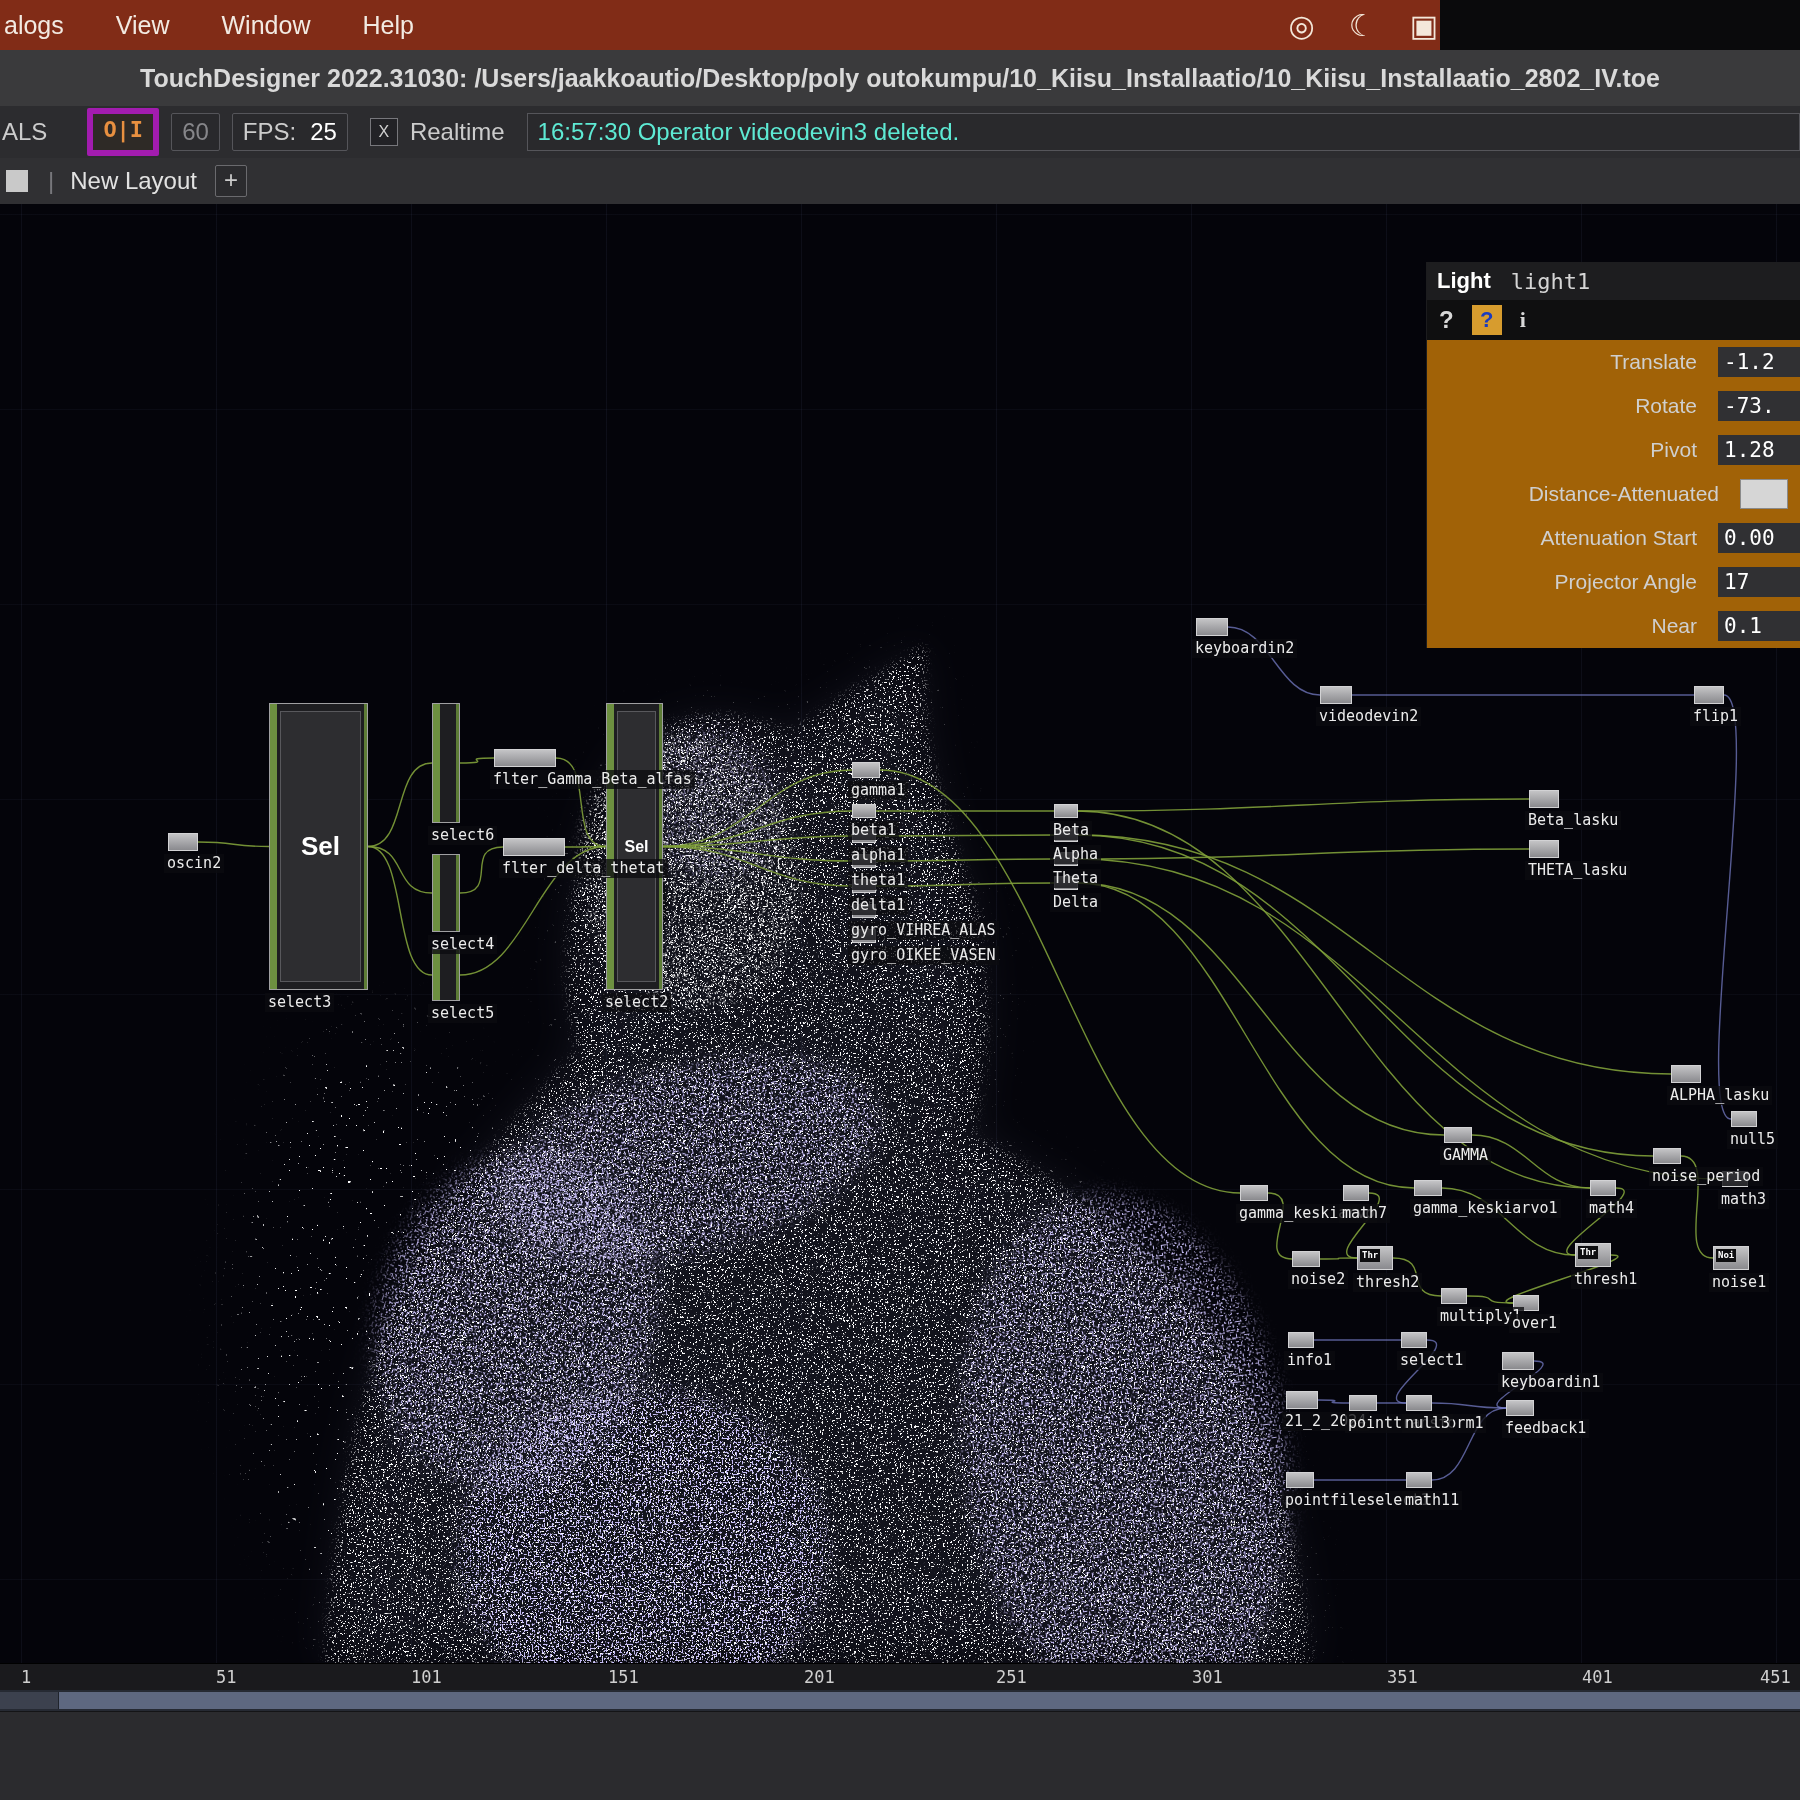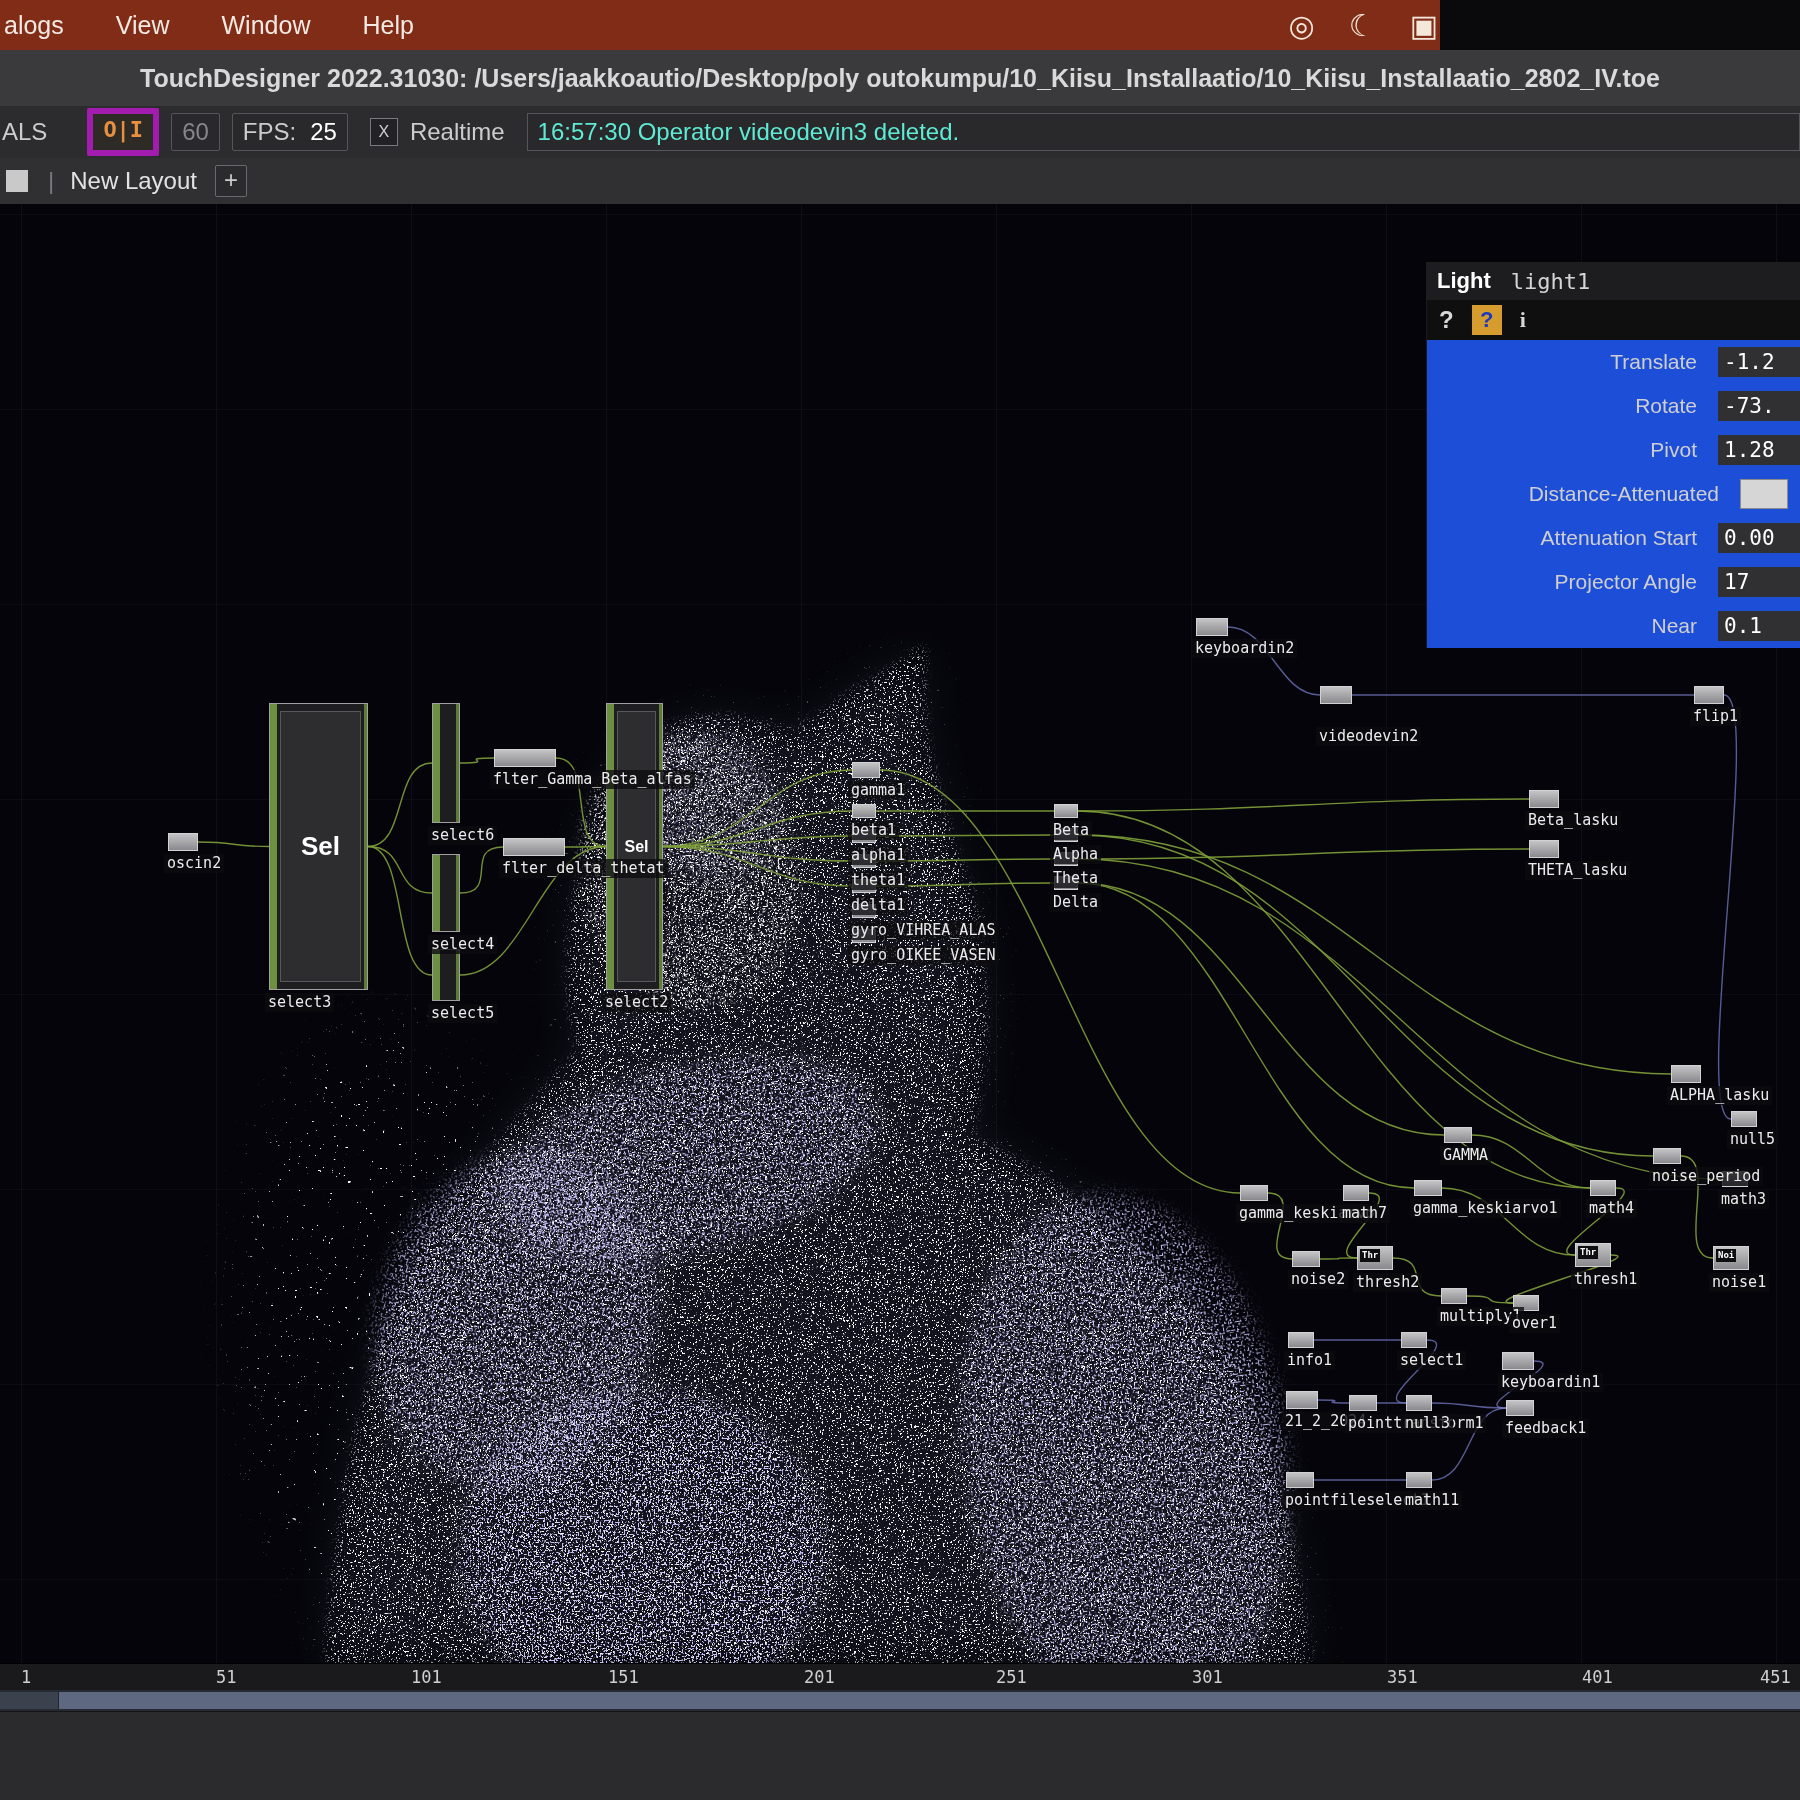--- a/index.html
+++ b/index.html
@@ -56,21 +56,21 @@
   .node.big::before{content:'';position:absolute;left:0;top:0;bottom:0;width:7px;background:#6d9040;}
   .node.big::after{content:'';position:absolute;right:0;top:0;bottom:0;width:3px;background:#5d7c36;}
   .node .inner{position:absolute;left:10px;right:6px;top:7px;bottom:7px;background:#2d2d30;
                border:1px solid #58585c;display:flex;align-items:center;justify-content:center;
                color:#fff;font-weight:bold;font-size:26px;font-family:"Liberation Sans",sans-serif;}
   .node .badge{position:absolute;left:2px;top:2px;background:#0e0e10;color:#fff;
                font:bold 9px/11px "DejaVu Sans Mono",monospace;padding:1px 2px;}
   .nlabel{position:absolute;z-index:7;white-space:nowrap;font:15px/19px "DejaVu Sans Mono",monospace;
           color:#ececec;background:rgba(12,12,16,.78);padding:0 3px;}
   
-  .panel{position:absolute;left:1426px;top:262px;width:374px;background:#1d4ed8;z-index:20;
+  .panel{position:absolute;left:1426px;top:262px;width:374px;background:#a16207;z-index:20;
          border-left:1px solid #1c1c1e;box-sizing:border-box;}
   .phead{height:38px;background:#1d1d1f;display:flex;align-items:center;}
   .ptype{font-size:22px;font-weight:bold;color:#fff;margin-left:10px;}
   .pname{font-size:22px;color:#d5d5d5;margin-left:20px;font-family:"DejaVu Sans Mono",monospace;}
   .picons{height:40px;background:#0f0f10;display:flex;align-items:center;gap:18px;padding-left:12px;}
   .pq1{color:#d8d8d8;font-size:24px;font-weight:bold;}
   .pq2{width:30px;height:30px;background:#d79c2e;color:#1a3bbf;font-weight:bold;font-size:22px;
        text-align:center;line-height:30px;}
   .pi{color:#d8d8d8;font-size:22px;font-weight:bold;font-family:"Liberation Serif",serif;}
   .prow{height:44px;display:flex;align-items:center;gap:13px;}
@@ -260,21 +260,21 @@
         <div class="nlabel" style="left: 1050px; top: 617px;">Beta</div>
         <div class="node" style="left: 1054px; top: 624px; width: 24px; height: 14px;"></div>
         <div class="nlabel" style="left: 1050px; top: 641px;">Alpha</div>
         <div class="node" style="left: 1054px; top: 648px; width: 24px; height: 14px;"></div>
         <div class="nlabel" style="left: 1050px; top: 665px;">Theta</div>
         <div class="node" style="left: 1054px; top: 672px; width: 24px; height: 14px;"></div>
         <div class="nlabel" style="left: 1050px; top: 689px;">Delta</div>
         <div class="node" style="left: 1196px; top: 414px; width: 32px; height: 18px;"></div>
         <div class="nlabel" style="left: 1192px; top: 435px;">keyboardin2</div>
         <div class="node" style="left: 1320px; top: 482px; width: 32px; height: 18px;"></div>
-        <div class="nlabel" style="left: 1316px; top: 503px; margin-top: 20px;">videodevin2</div>
+        <div class="nlabel" style="left: 1316px; top: 503px;">videodevin2</div>
         <div class="node" style="left: 1694px; top: 482px; width: 30px; height: 18px;"></div>
         <div class="nlabel" style="left: 1690px; top: 503px;">flip1</div>
         <div class="node" style="left: 1529px; top: 586px; width: 30px; height: 18px;"></div>
         <div class="nlabel" style="left: 1525px; top: 607px;">Beta_lasku</div>
         <div class="node" style="left: 1529px; top: 636px; width: 30px; height: 18px;"></div>
         <div class="nlabel" style="left: 1525px; top: 657px;">THETA_lasku</div>
         <div class="node" style="left: 1671px; top: 861px; width: 30px; height: 18px;"></div>
         <div class="nlabel" style="left: 1667px; top: 882px;">ALPHA_lasku</div>
         <div class="node" style="left: 1731px; top: 907px; width: 26px; height: 16px;"></div>
         <div class="nlabel" style="left: 1727px; top: 926px;">null5</div>

